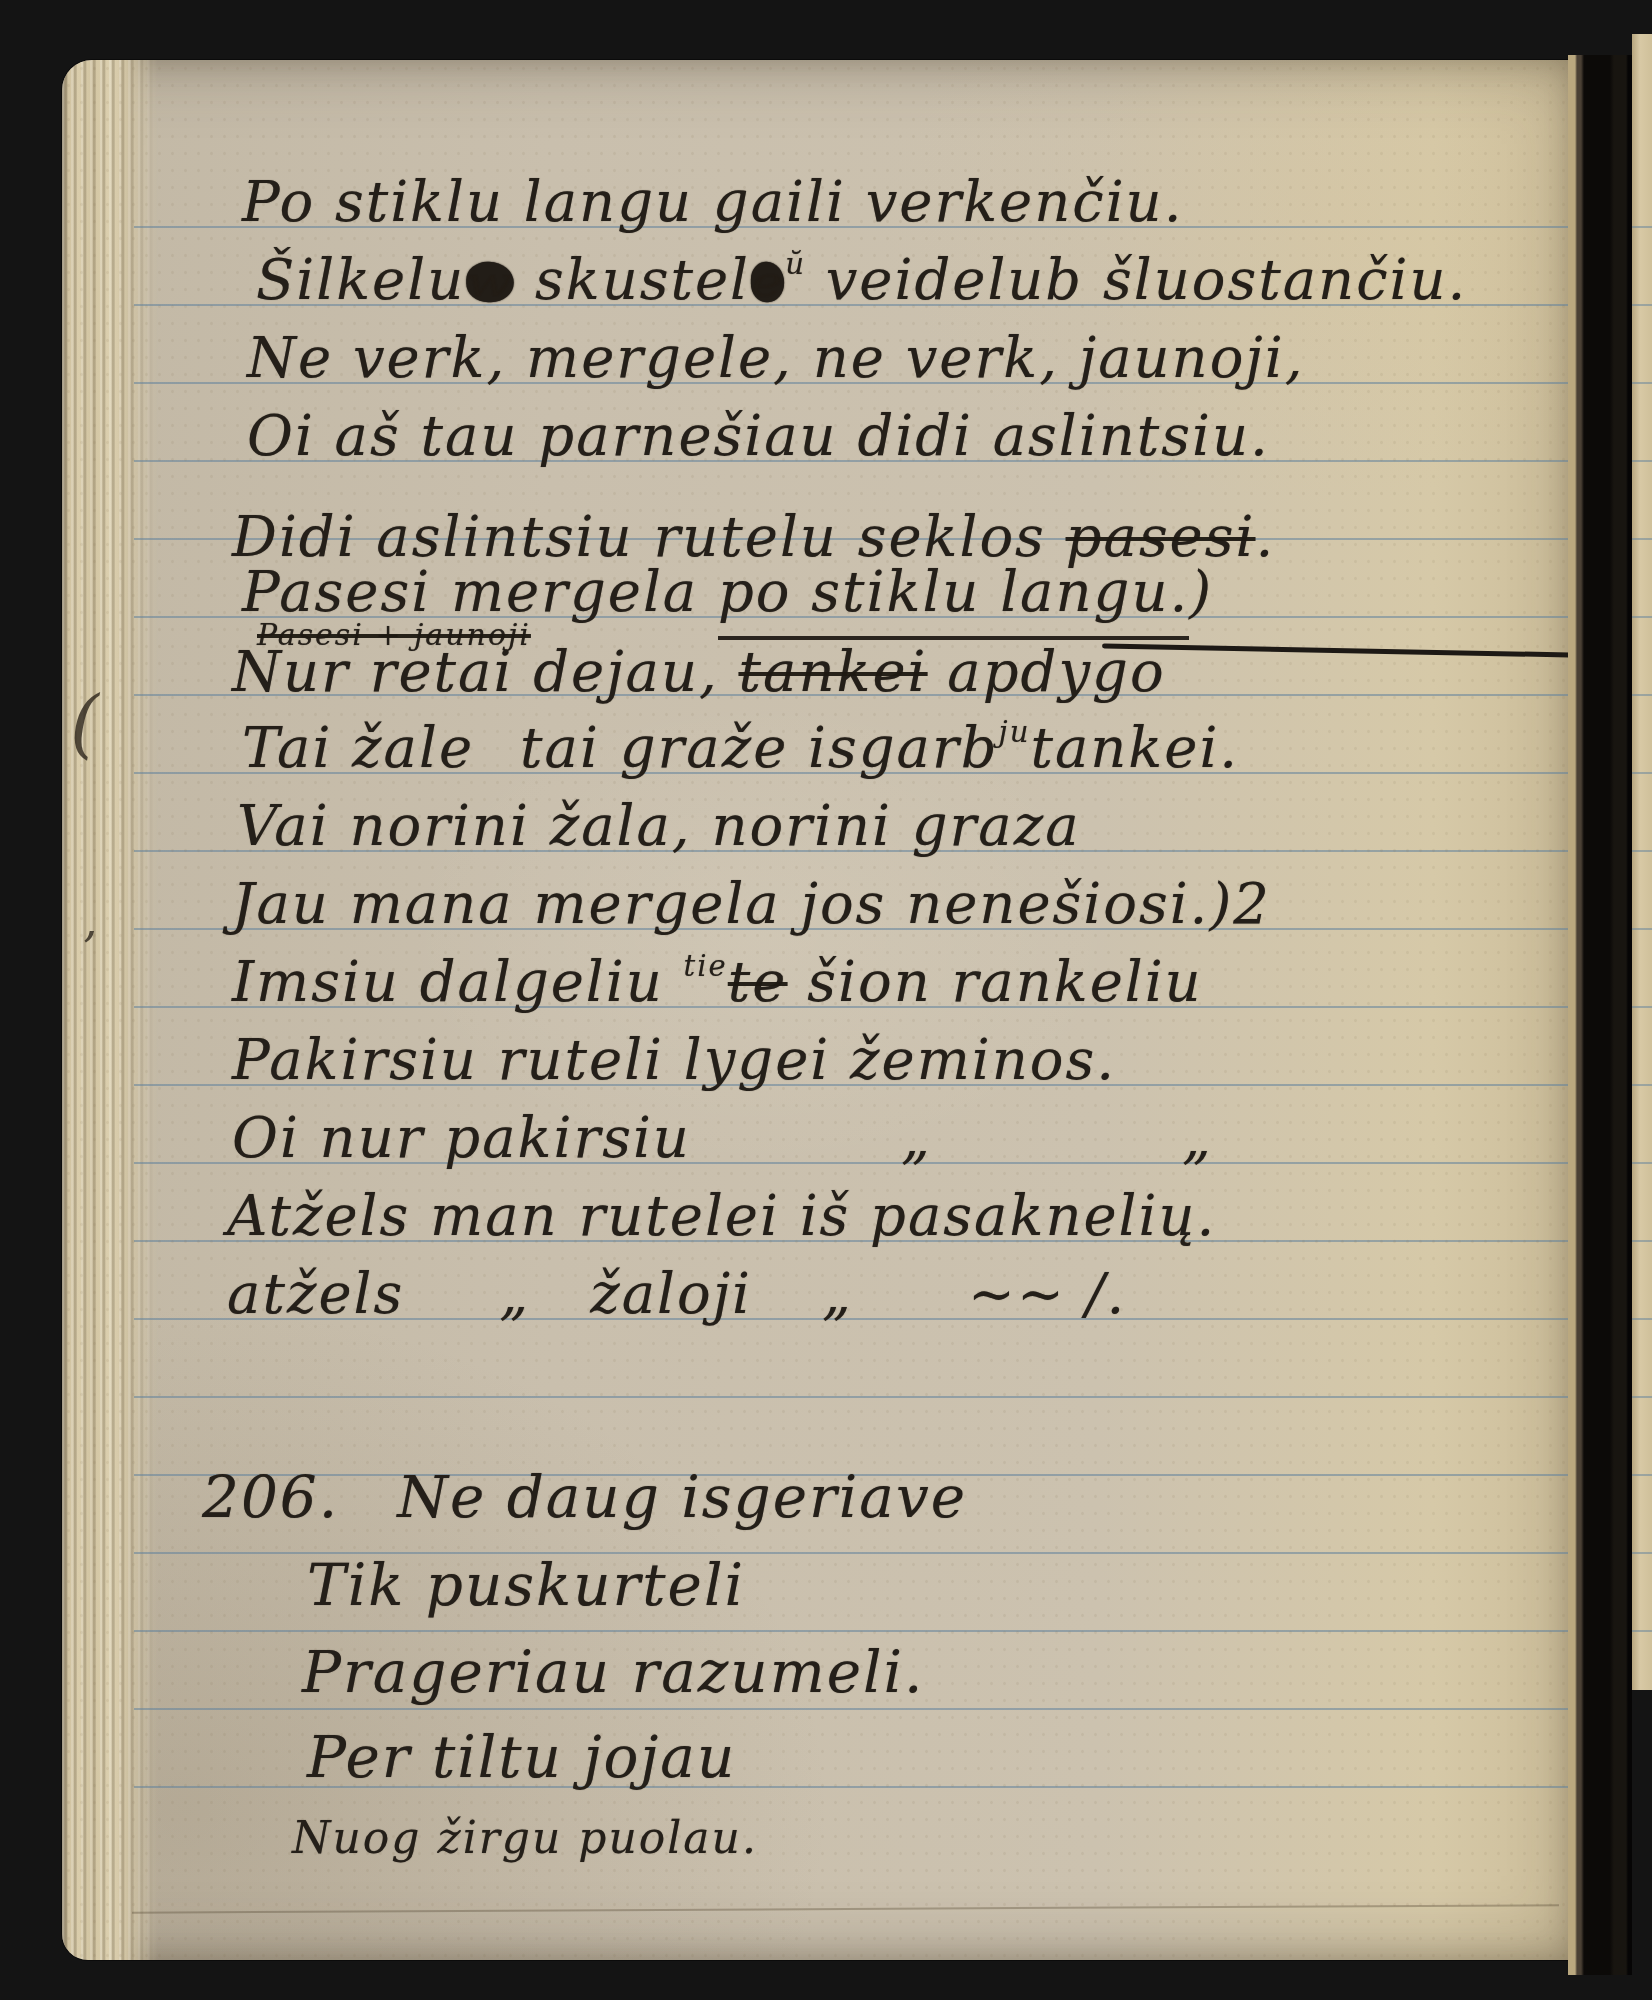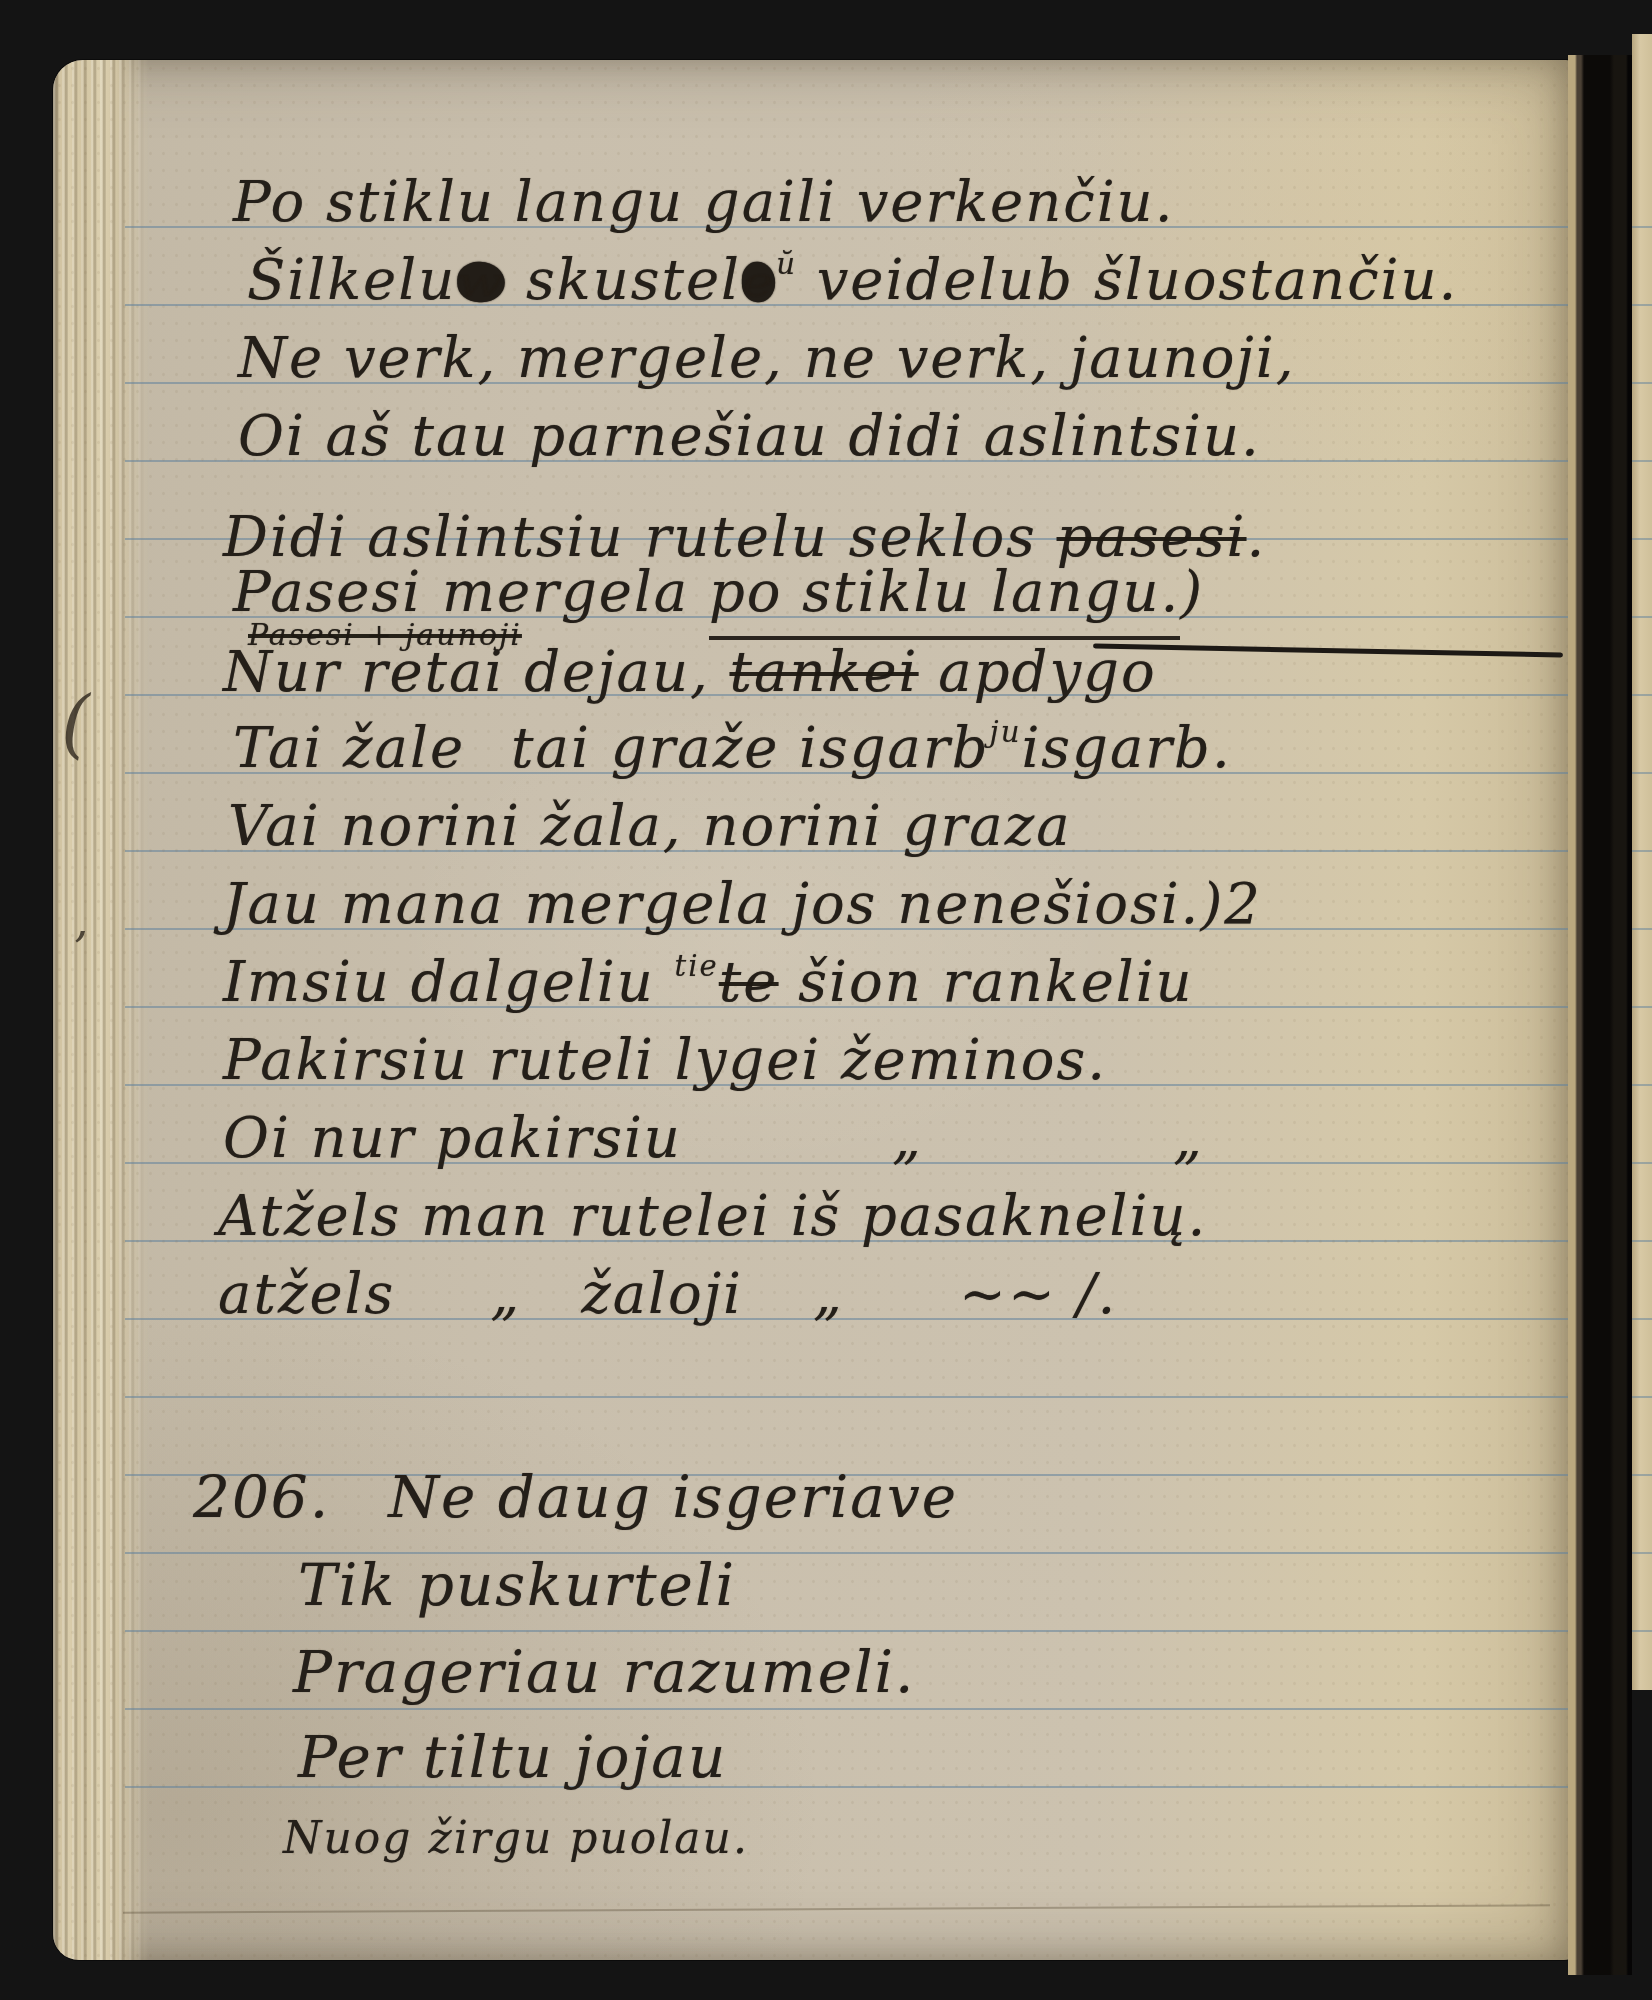--- a/index.html
+++ b/index.html
@@ -1,19 +1,19 @@
 <!DOCTYPE html>
 <html><head>
 <meta charset="utf-8">
 <style>
   html,body{margin:0;padding:0;background:#131313;}
   .scan{position:relative;width:1652px;height:2000px;background:#141414;overflow:hidden;
         font-family:"DejaVu Serif", serif;}
   
-  .page{position:absolute;left:53px;top:60px;width:1523px;height:1900px;
+  .page{position:absolute;left:62px;top:60px;width:1523px;height:1900px;
         border-radius:30px 10px 12px 26px;
         background:
           radial-gradient(620px 420px at 82% 8%, rgba(214,196,156,0.30), transparent 70%),
           radial-gradient(900px 700px at 8% 92%, rgba(118,104,80,0.20), transparent 72%),
           radial-gradient(520px 340px at 46% 46%, rgba(255,250,235,0.10), transparent 70%),
           linear-gradient(90deg,#c2b8a5 0%,#c9bfad 32%,#ccc2af 68%,#d6c9a8 90%,#cbbc98 100%);
         box-shadow: inset 0 0 70px rgba(58,50,36,0.35), inset -14px 0 26px rgba(92,78,52,0.28), 0 0 0 1px rgba(0,0,0,0.45);}
   .speckle{position:absolute;inset:0;border-radius:inherit;pointer-events:none;
         background-image:radial-gradient(rgba(120,100,70,0.10) 1px, transparent 1.6px);
         background-size:13px 17px;}
@@ -55,21 +55,21 @@
     <div class="speckle"></div>
     <div>
         <div class="hw" style="left: 180px; top: 114px; font-size: 56px;"><span>Po stiklu langu gaili verkenčiu.</span></div>
         <div class="hw" style="left: 170px; top: 192px; font-size: 56px; margin-left: 24px;"><span>Šilkelu</span><span class="blot">w</span><span> skustel</span><span class="blot">e</span><span class="sup">ŭ</span><span> veidelub šluostančiu.</span></div>
         <div class="hw" style="left: 185px; top: 270px; font-size: 56px;"><span>Ne verk, mergele, ne verk, jaunoji,</span></div>
         <div class="hw" style="left: 185px; top: 348px; font-size: 56px;"><span>Oi aš tau parnešiau didi aslintsiu.</span></div>
         <div class="hw" style="left: 170px; top: 426px; font-size: 56px; margin-top: 23px;"><span>Didi aslintsiu rutelu seklos </span><span class="struck">pasesi</span><span>.</span></div>
         <div class="hw" style="left: 180px; top: 504px; font-size: 56px;"><span>Pasesi mergela </span><span class="ul">po stiklu langu.</span><span>)</span></div>
         <div class="hw" style="left: 195px; top: 560px; font-size: 30px;"><span class="struck">Pasesi + jaunoji</span></div>
         <div class="hw" style="left: 170px; top: 584px; font-size: 56px;"><span>Nur retai dejau, </span><span class="struck">tankei</span><span> apdygo</span></div>
-        <div class="hw" style="left: 180px; top: 660px; font-size: 56px;"><span>Tai žale</span><span style="margin-left: 46px;">tai graže isgarb</span><span class="sup">ju</span><span>isgarb.</span></div>
+        <div class="hw" style="left: 180px; top: 660px; font-size: 56px;"><span>Tai žale</span><span style="margin-left: 46px;">tai graže isgarb</span><span class="sup">ju</span><span>tankei.</span></div>
         <div class="hw" style="left: 175px; top: 738px; font-size: 56px;"><span>Vai norini žala, norini graza</span></div>
         <div class="hw" style="left: 170px; top: 816px; font-size: 56px;"><span>Jau mana mergela jos nenešiosi.)2</span></div>
         <div class="hw" style="left: 170px; top: 894px; font-size: 56px;"><span>Imsiu dalgeliu </span><span class="sup">tie</span><span class="struck">te</span><span> šion rankeliu</span></div>
         <div class="hw" style="left: 170px; top: 972px; font-size: 56px;"><span>Pakirsiu ruteli lygei žeminos.</span></div>
         <div class="hw" style="left: 170px; top: 1050px; font-size: 56px;"><span>Oi nur pakirsiu</span><span style="margin-left: 210px;">„</span><span style="margin-left: 250px;">„</span></div>
         <div class="hw" style="left: 165px; top: 1128px; font-size: 56px;"><span>Atžels man rutelei iš pasaknelių.</span></div>
         <div class="hw" style="left: 165px; top: 1206px; font-size: 56px;"><span>atžels</span><span style="margin-left: 95px;">„</span><span style="margin-left: 60px;">žaloji</span><span style="margin-left: 70px;">„</span><span style="margin-left: 115px;">~~</span><span> /.</span></div>
         <div class="hw" style="left: 140px; top: 1408px; font-size: 58px;"><span>206.</span><span style="margin-left: 58px;">Ne daug isgeriave</span></div>
         <div class="hw" style="left: 245px; top: 1496px; font-size: 58px;"><span>Tik puskurteli</span></div>
         <div class="hw" style="left: 240px; top: 1583px; font-size: 58px;"><span>Prageriau razumeli.</span></div>

